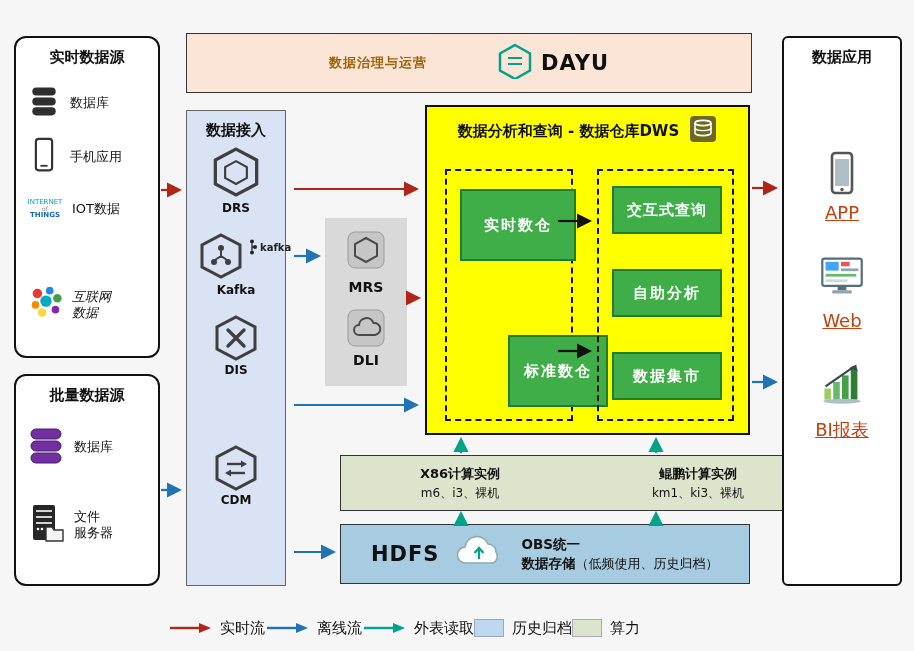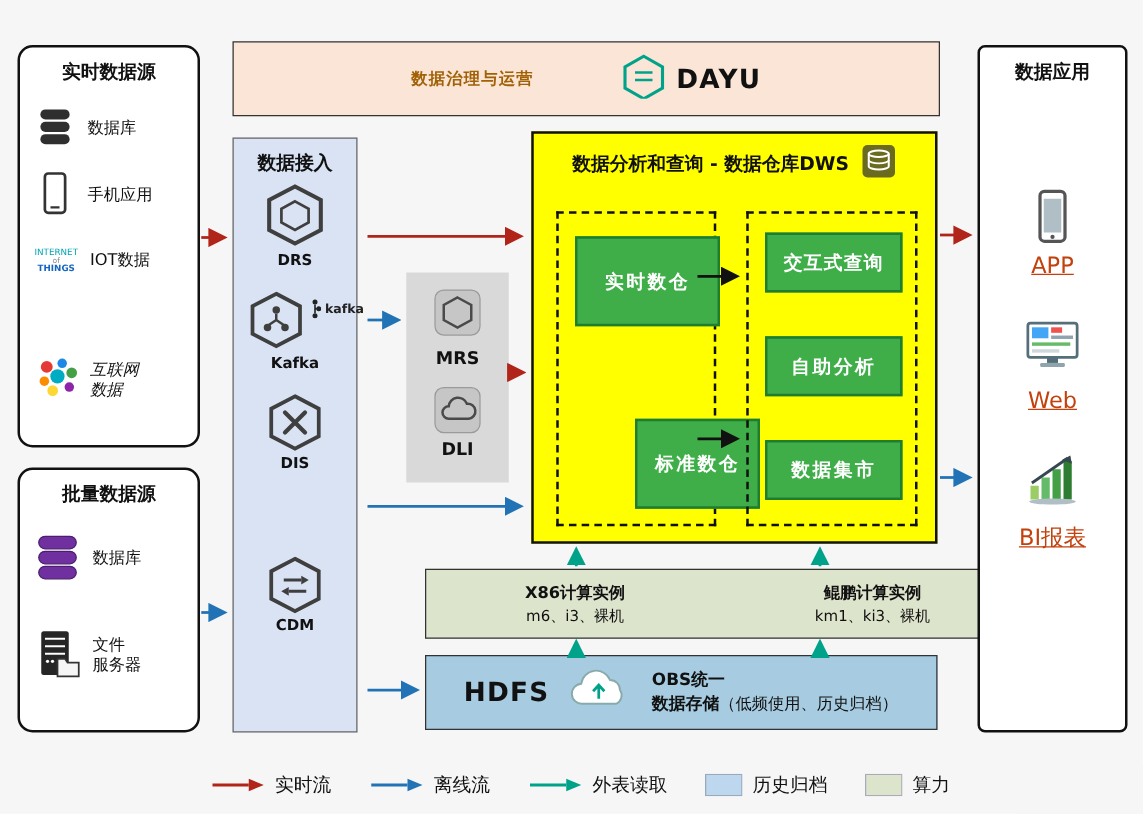--- a/index.html
+++ b/index.html
@@ -34,21 +34,21 @@
   .hdfs-box { position:absolute; left:340px; top:524px; width:410px; height:60px; background:#a7cce1;
               border:1px solid #333; display:flex; align-items:center; gap:16px; padding-left:30px; }
   .hdfs-text { font-weight:bold; font-size:21px; color:#111; letter-spacing:1px; }
   .obs-text { font-size:13px; color:#111; line-height:1.35; }
   .obs-text b { font-size:13.5px; }
   .apps { position:absolute; left:782px; top:36px; width:120px; height:550px; background:#fff;
           border:2px solid #111; border-radius:6px; }
   .app-label { position:absolute; left:0; width:100%; text-align:center; font-size:18px; color:#c2410c;text-decoration:underline; }
   #arrows { position:absolute; left:0; top:0; z-index:10; pointer-events:none; }
   .legend { position:absolute; left:168px; top:612px; width:700px; height:32px; display:flex;
-            align-items:center; gap:30px; }
+            align-items:center; }
   .legend-item { display:flex; align-items:center; gap:8px; }
   .legend-label { font-size:15px; color:#111; }
 </style>
 </head>
 <body>
 
 <div id="canvas">
 
   <div class="banner">
     <span class="banner-title">数据治理与运营</span>

